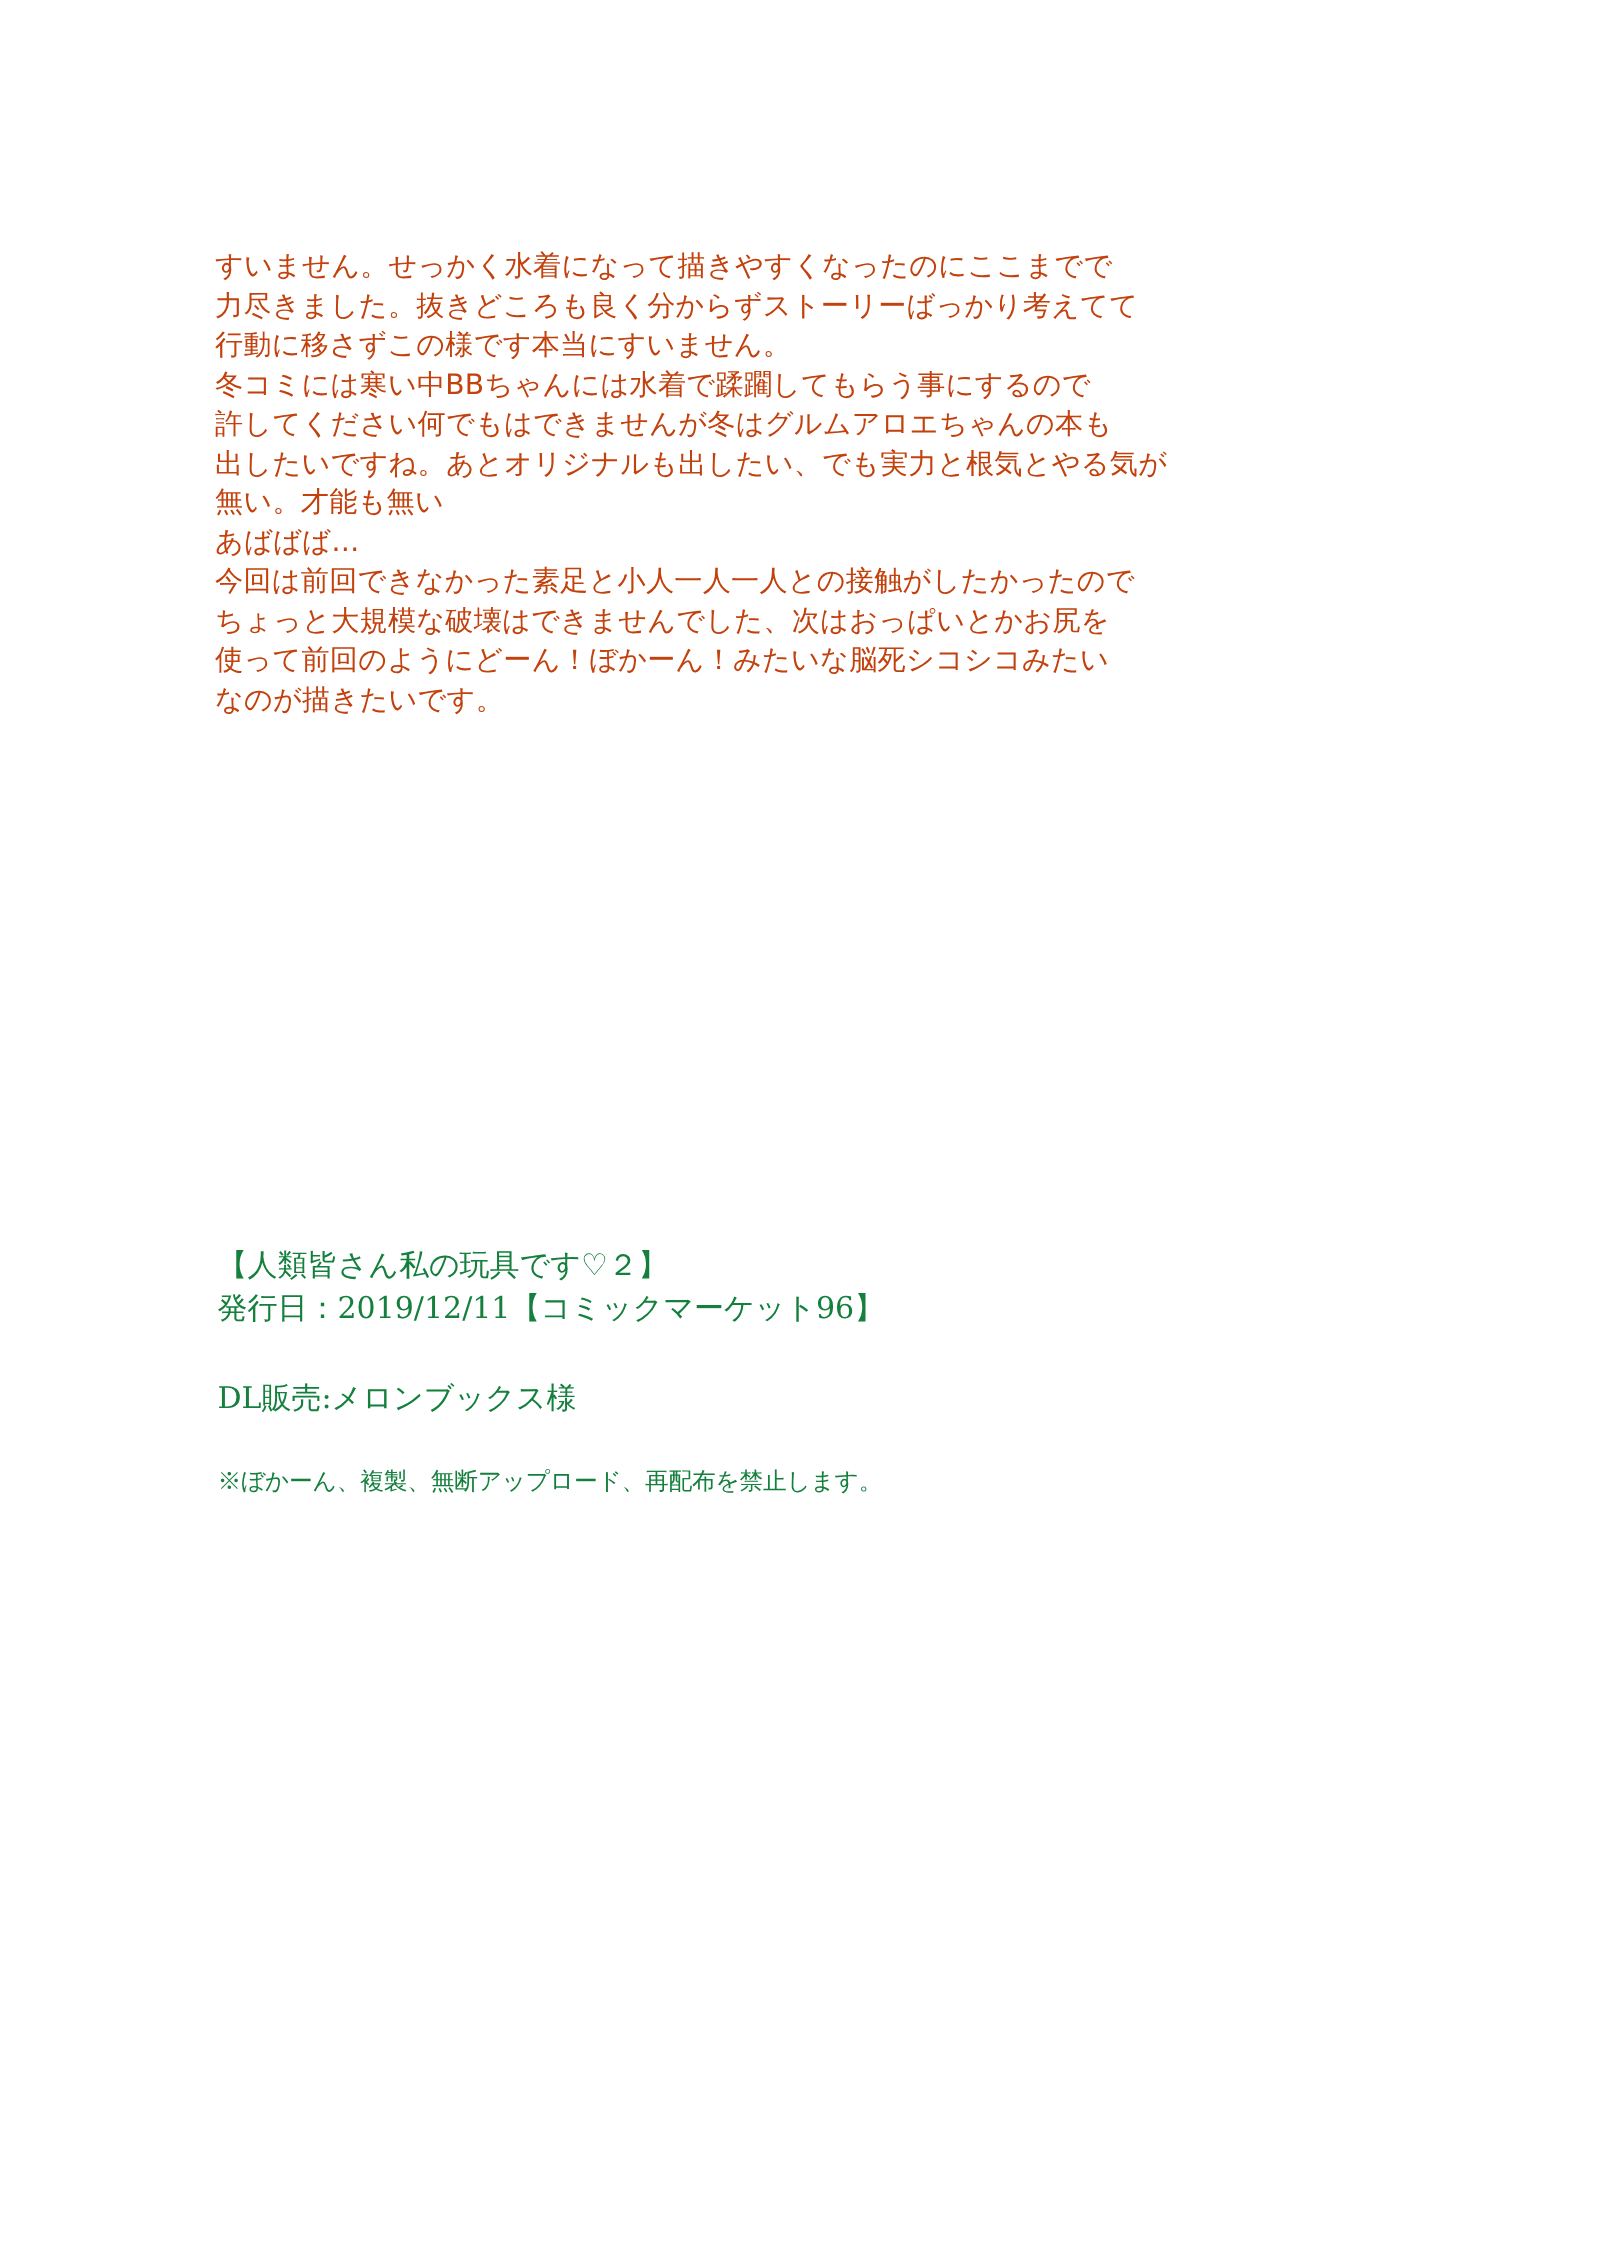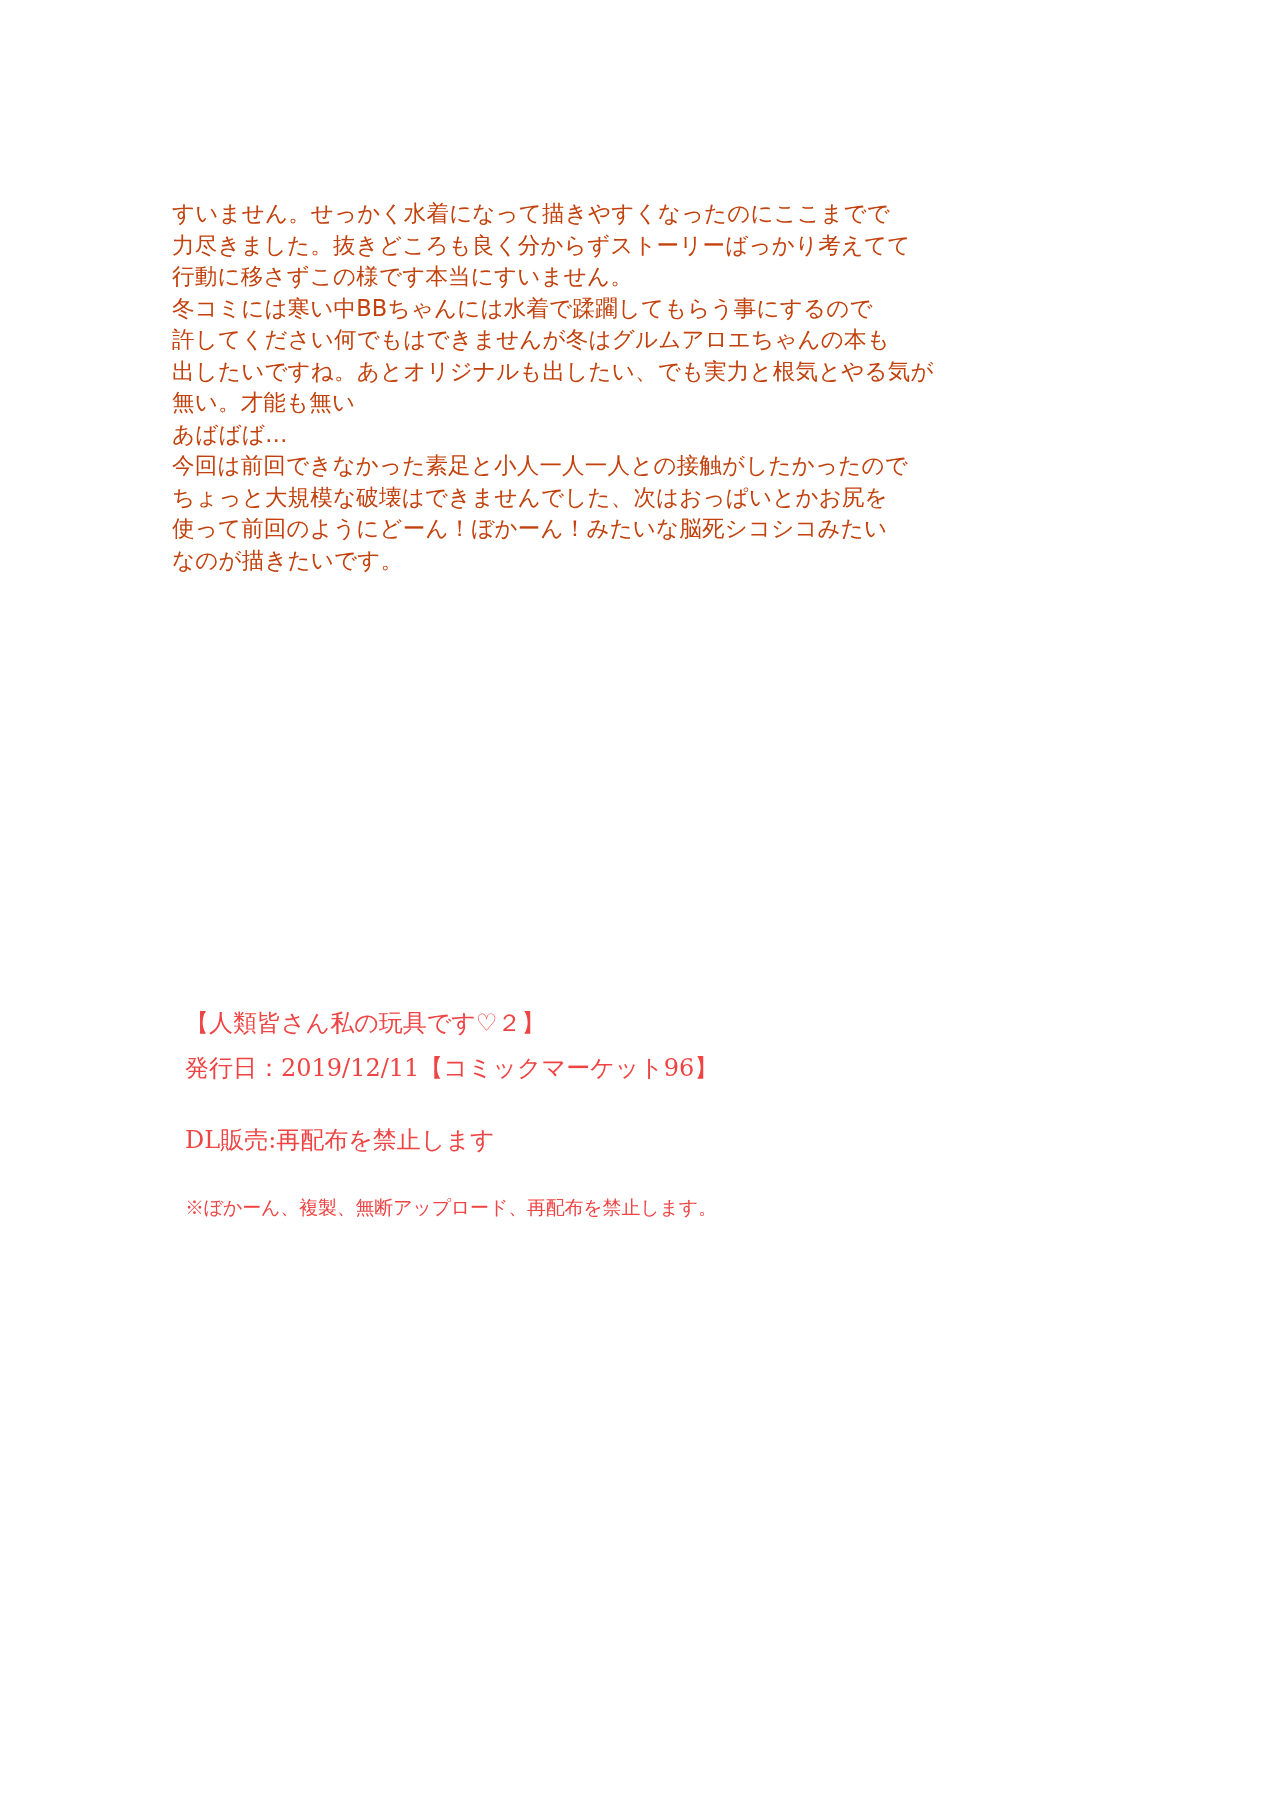--- a/index.html
+++ b/index.html
@@ -40,23 +40,23 @@
     height: 31px;
   }
   
   .colophon {
     position: absolute;
     left: 174px;
     top: 995px;
     width: 900px;
   }
   .colophon .line {
-    margin: 11px;
+    margin: 0;
     font-family: "DejaVu Serif", serif;
-    color: #ef4444;
+    color: #15803d;
   }
   .colophon .title-line {
     font-size: 24px;
     line-height: 34px;
   }
   .colophon .date-line {
     font-size: 24px;
     line-height: 34px;
   }
   .colophon .maker {
@@ -98,17 +98,17 @@
 今回は前回できなかった素足と小人一人一人との接触がしたかったので
 ちょっと大規模な破壊はできませんでした、次はおっぱいとかお尻を
 使って前回のようにどーん！ぼかーん！みたいな脳死シコシコみたい
 なのが描きたいです。</p>
     <div class="gap"></div>
   </section>
 
   <section class="colophon">
     <p class="line title-line">【人類皆さん私の玩具です♡２】</p>
     <p class="line date-line">発行日：2019/12/11【コミックマーケット96】</p>
-    <p class="line dl">DL販売:再配布を禁止します</p>
+    <p class="line dl">DL販売:メロンブックス様</p>
     <p class="line notice">※ぼかーん、複製、無断アップロード、再配布を禁止します。</p>
   </section>
 
 </div>
 
 </body></html>

